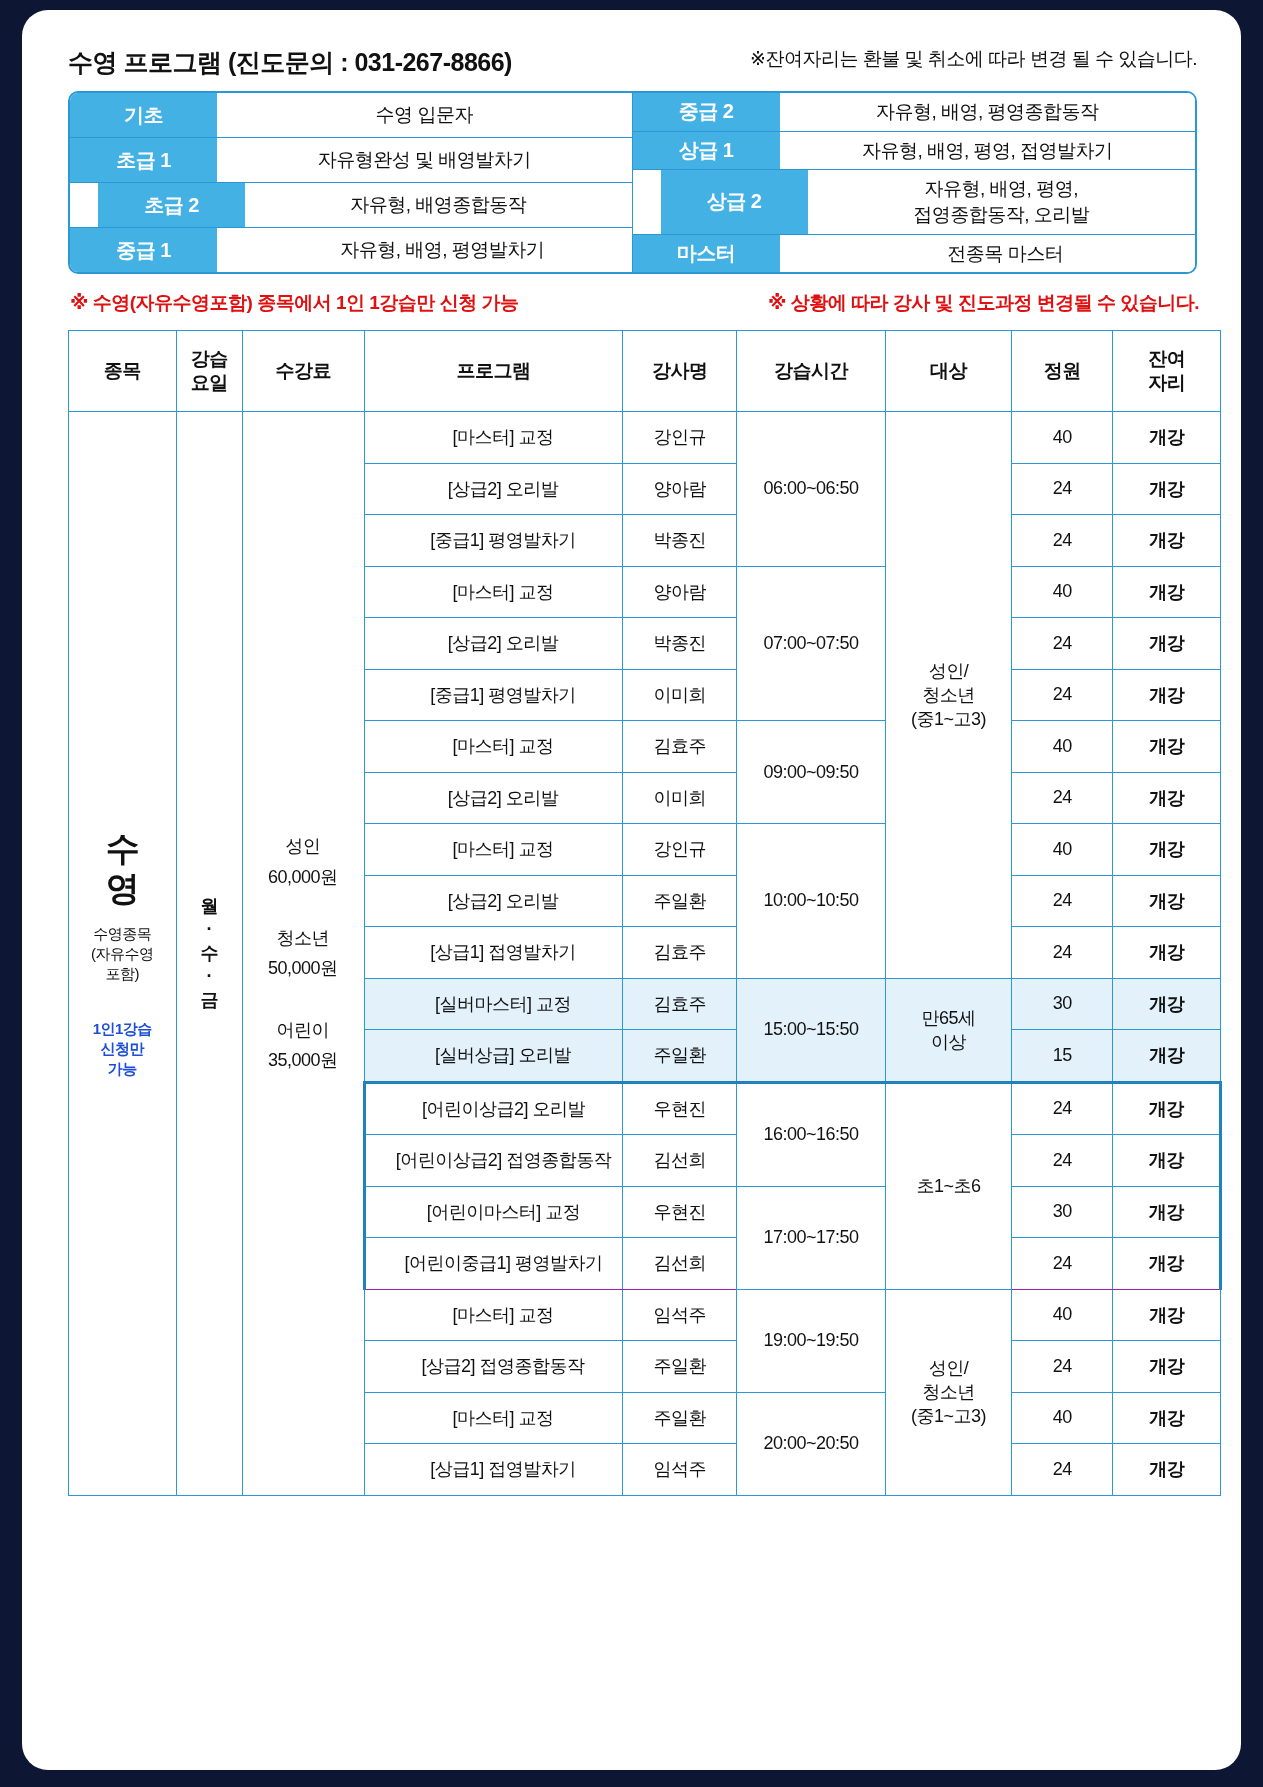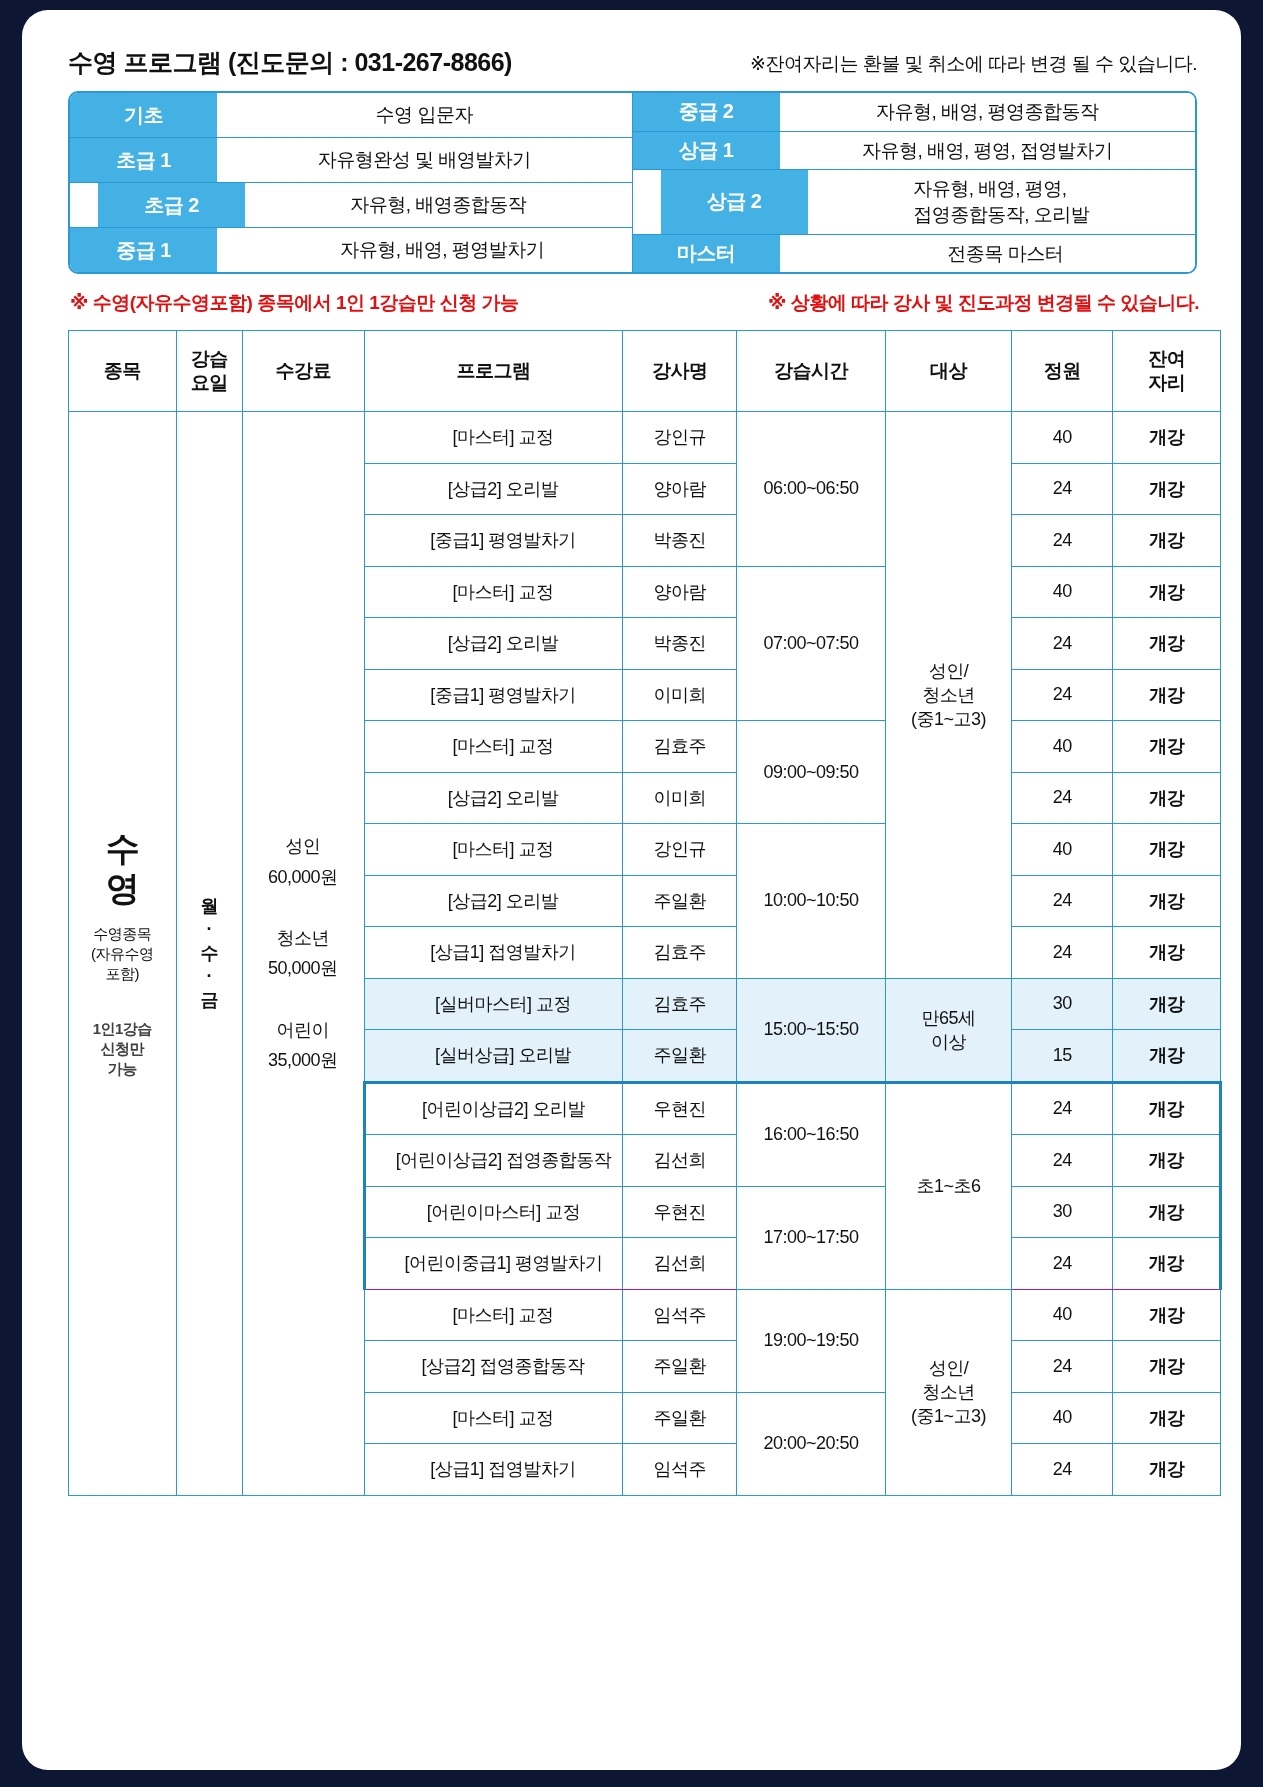--- a/index.html
+++ b/index.html
@@ -21,21 +21,20 @@
     height: 1760px;
     background: #ffffff;
     border-radius: 26px;
     box-sizing: border-box;
     padding: 28px 32px 0 32px;
   }
 
   
   .hdr {
     display: flex;
-    align-items: flex-end;
     justify-content: space-between;
     margin: 8px 12px 12px 14px;
   }
   .hdr-title {
     font-size: 25px;
     font-weight: bold;
     color: #111111;
     letter-spacing: -0.5px;
   }
   .hdr-note {
@@ -74,20 +73,21 @@
     letter-spacing: -0.5px;
   }
   .lvl-val {
     flex: 1;
     background: #ffffff;
     color: #111111;
     font-size: 19px;
     display: flex;
     align-items: center;
     justify-content: center;
+    text-align: center;
     line-height: 1.35;
     letter-spacing: -0.5px;
     padding: 6px 4px;
   }
   .lvl-r0 { height: 48px; }
   .lvl-r1 { height: 48px; }
   .lvl-r2 { height: 68px; padding-left: 28px; }
   .lvl-r3 { height: 48px; }
 
   
@@ -145,21 +145,21 @@
   .subject-sub {
     font-size: 15px;
     line-height: 1.35;
     margin-top: 16px;
     letter-spacing: -0.5px;
   }
   .subject-note {
     font-size: 15px;
     line-height: 1.35;
     margin-top: 34px;
-    color: #404040;
+    color: #1d4ed8;
     font-weight: bold;
     letter-spacing: -0.5px;
   }
   .days-vert {
     font-size: 27px;
     font-weight: bold;
     line-height: 1.3;
     letter-spacing: -1px;
   }
   .fee-text { font-size: 17px; line-height: 1.7; }

